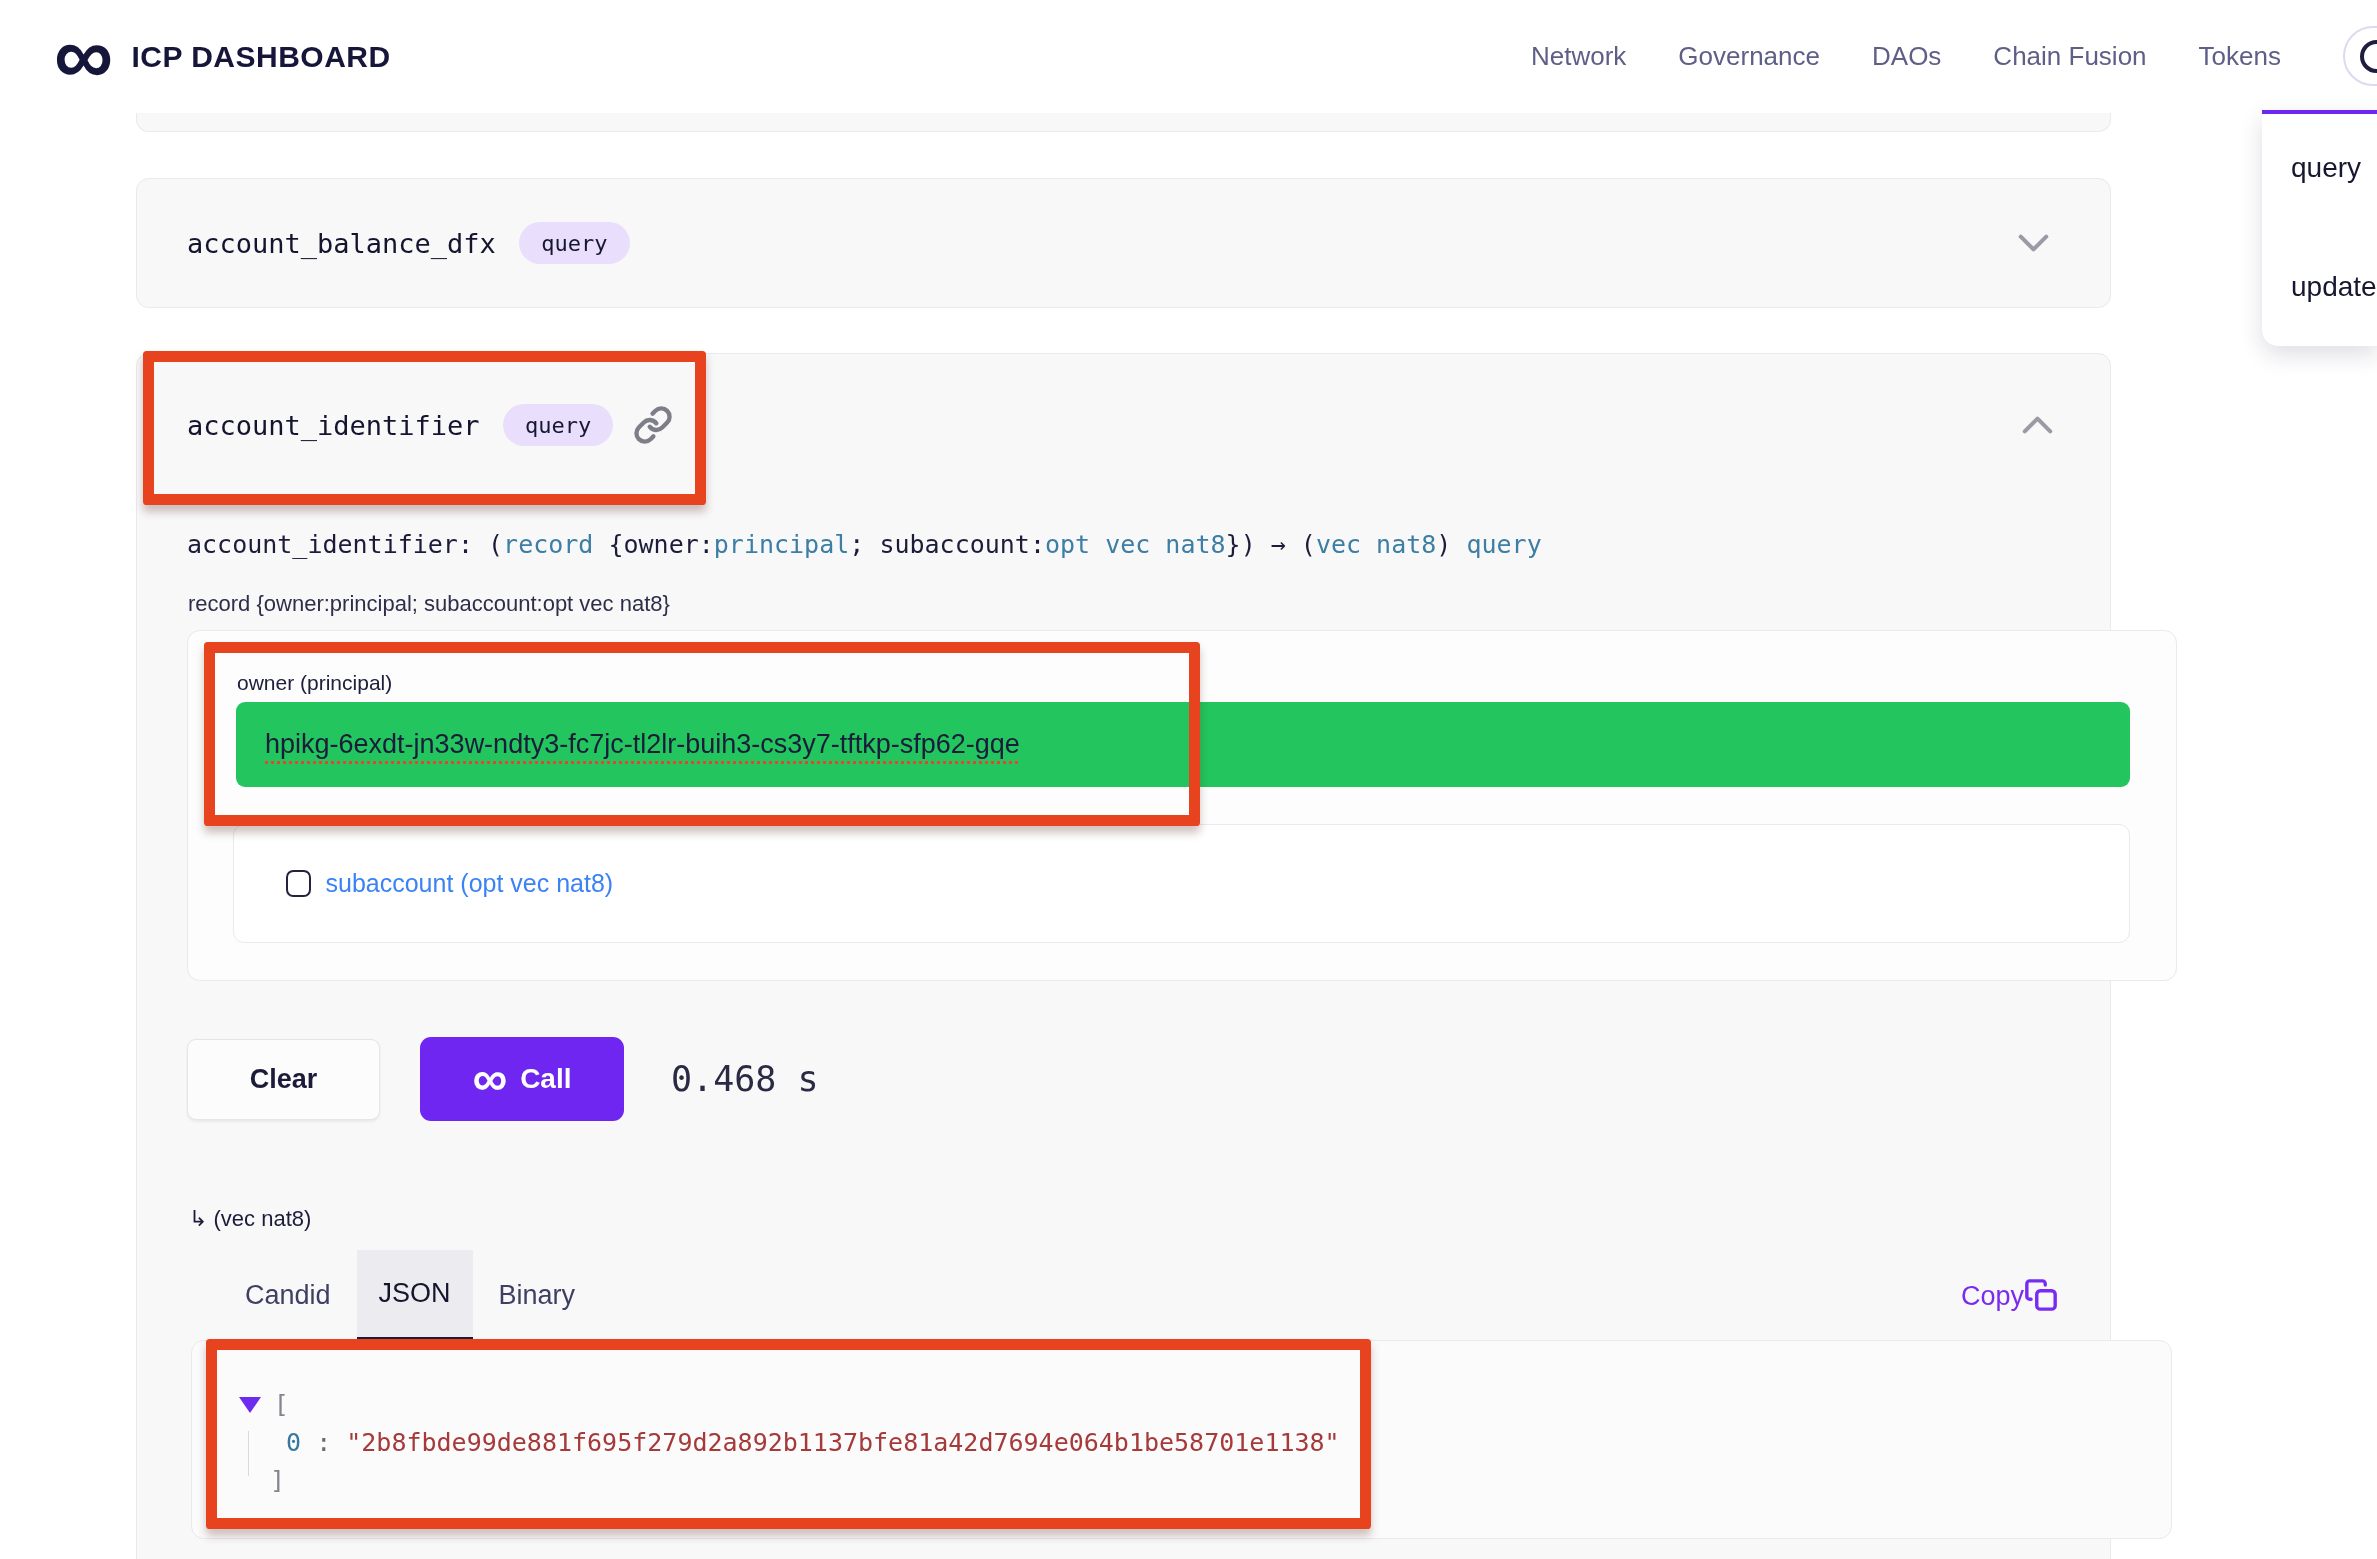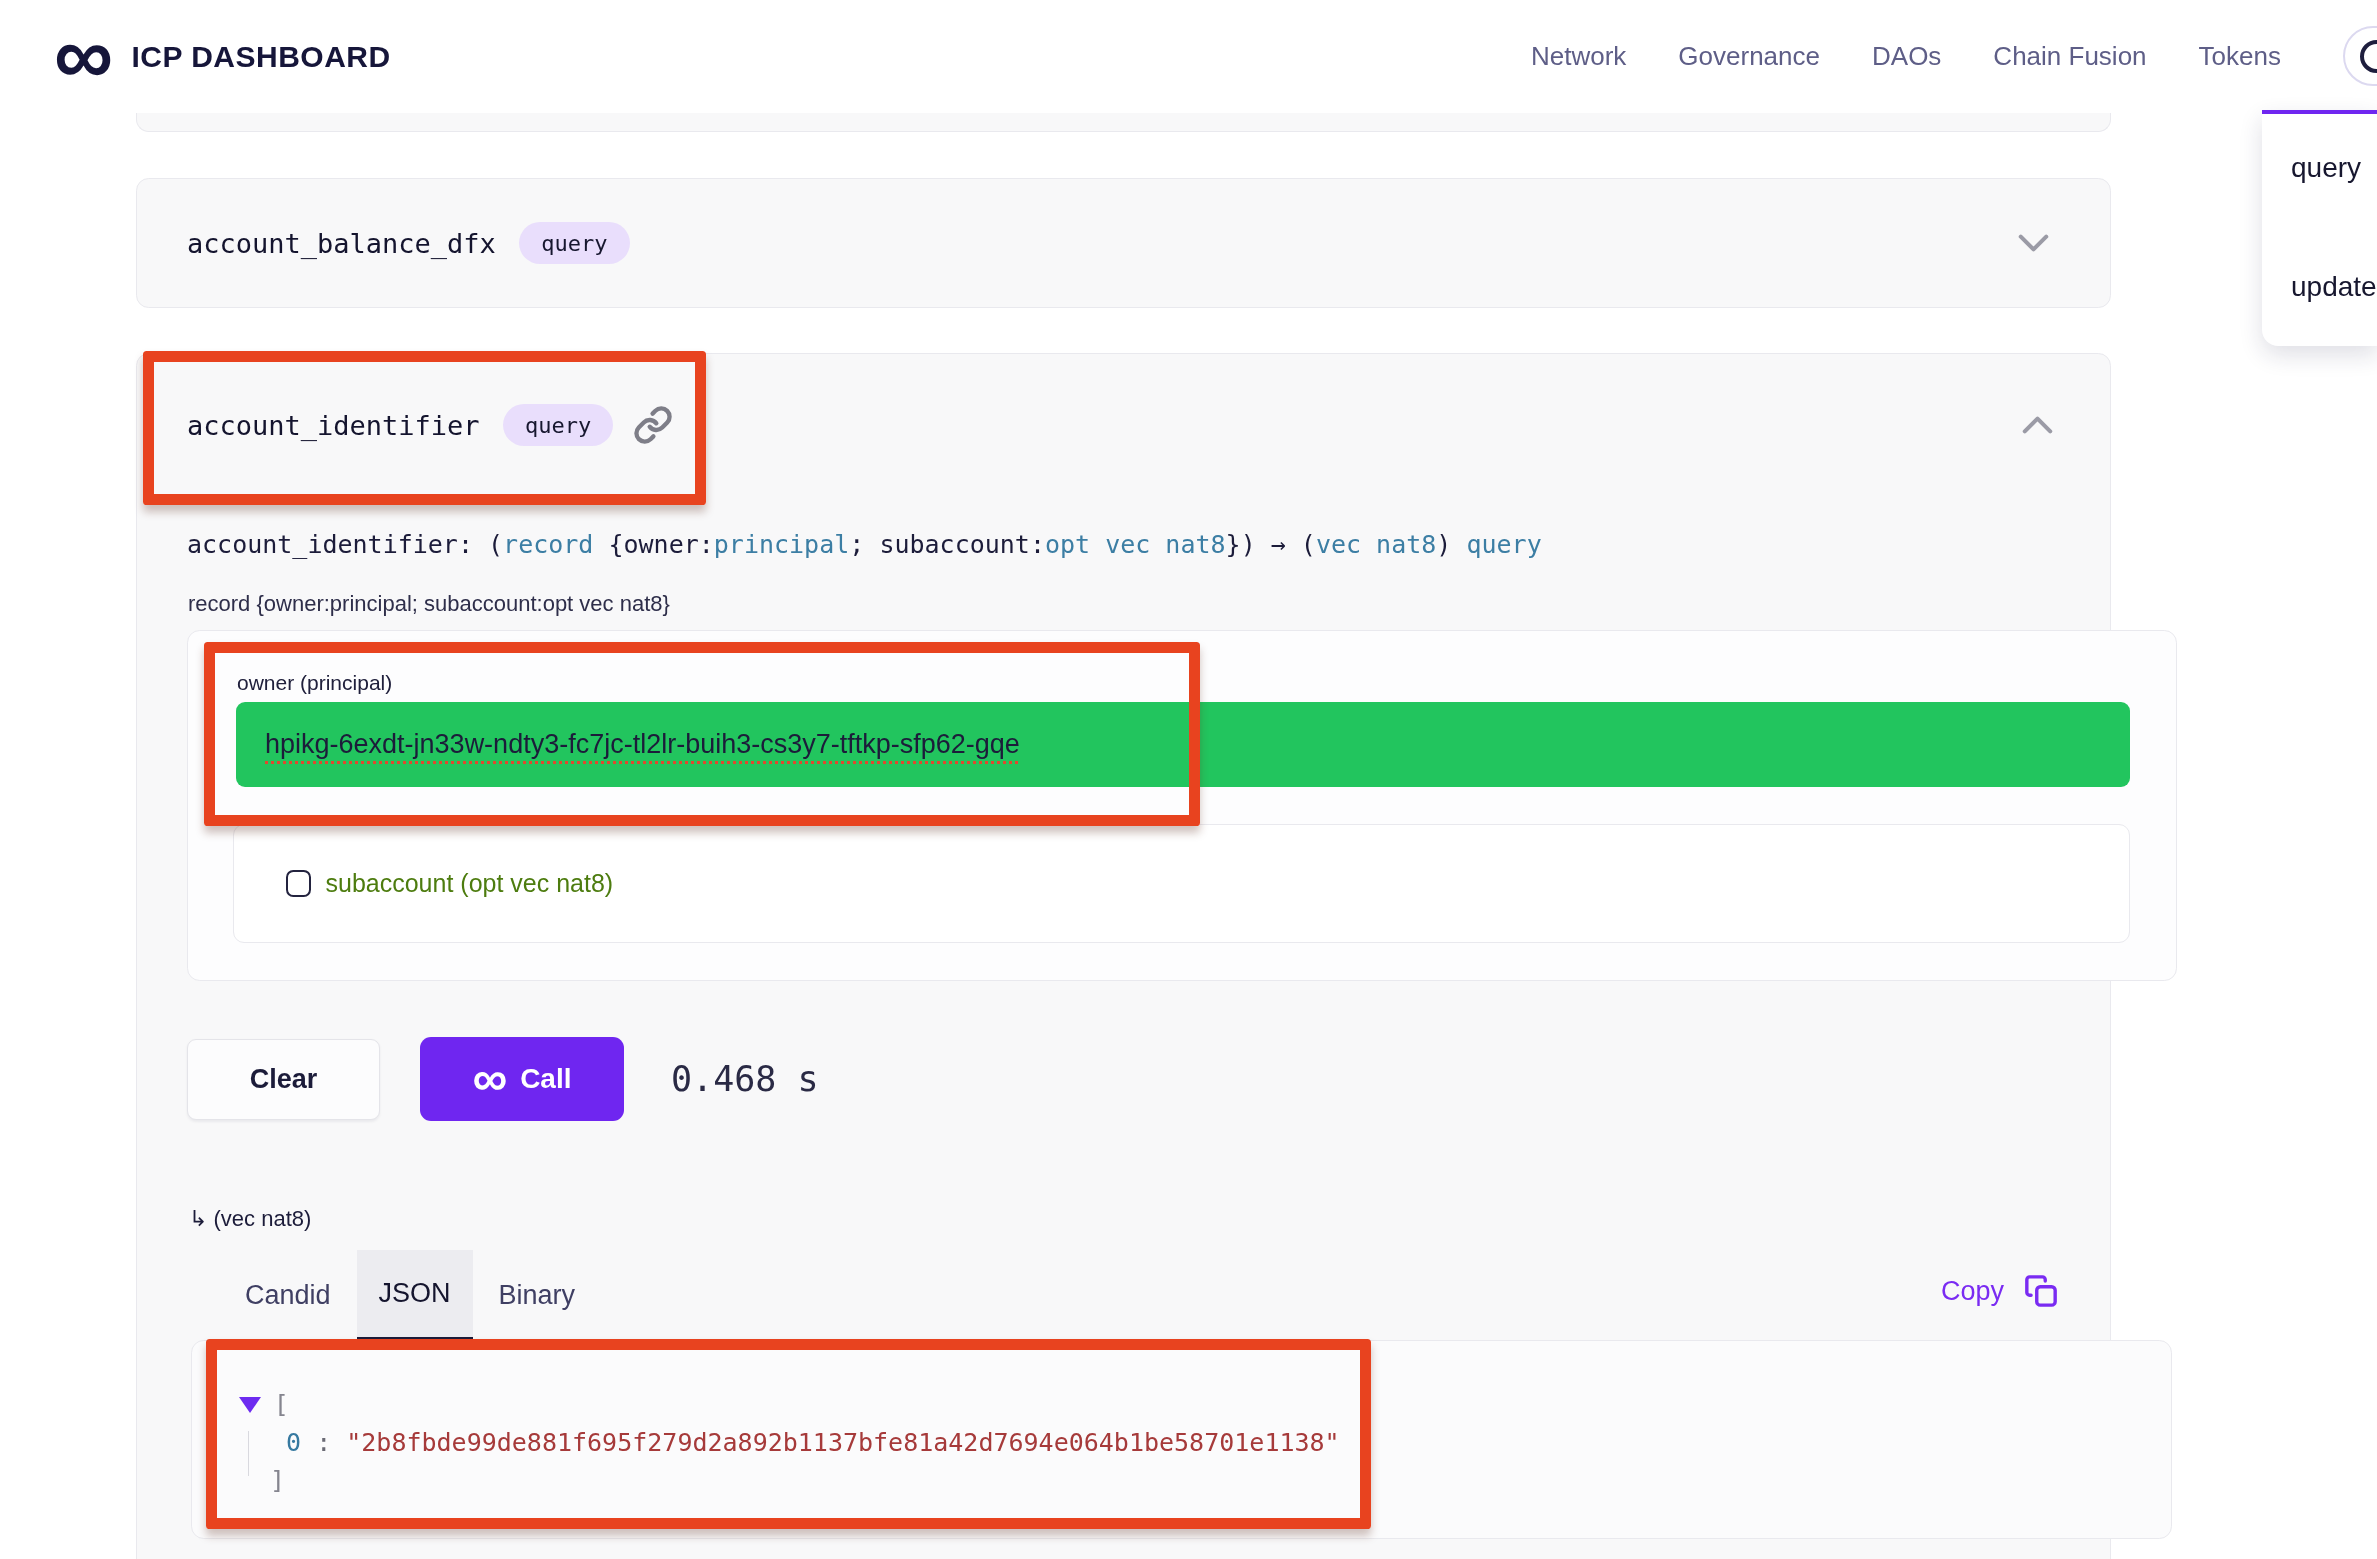--- a/index.html
+++ b/index.html
@@ -50,38 +50,38 @@
     background:#fdfdfe; border:1.4px solid #e9e9ee; border-radius:12.7px; }
   .owner-label { position:absolute; left:49px; top:40px; font-size:21px; color:#20203c;text-align:center; }
   .owner-input { position:absolute; left:48px; top:71px; width:1894px; height:85px;
     background:#22c55e; border-radius:9px; display:flex; align-items:center; padding-left:29px; }
   .owner-value { font-size:27px; color:#1c1c3a;
     text-decoration:underline; text-decoration-style:dotted; text-decoration-color:#e0492f;
     text-decoration-thickness:2.7px; text-underline-offset:8.1px; white-space:nowrap; }
   .subaccount-card { position:absolute; left:45px; top:193px; width:1897px; height:119px;
     background:#ffffff; border:1.4px solid #e9e9ee; border-radius:11px; display:flex; align-items:center; }
   .checkbox { width:25px; height:27px; border:2.7px solid #23233f; border-radius:7.2px; margin-left:52px; background:#fff; cursor:pointer; }
-  .subaccount-label { margin-left:14.5px; font-size:25px; color:#4d7c0f; }
+  .subaccount-label { margin-left:14.5px; font-size:25px; color:#3b82f6; }
 
   .actions { position:absolute; left:50px; top:683px; display:flex; align-items:center; }
   .btn-clear { width:193px; height:81px; background:#fcfcfd; border:1.4px solid #e4e4e9; border-radius:9px;
     box-shadow:0 1.8px 2.7px rgba(20,20,50,0.06); font-size:27px; font-weight:700; color:#1c1c3a;
     display:flex; align-items:center; justify-content:center; cursor:pointer; }
   .btn-call { margin-left:40px; width:204px; height:84px; background:#6f26f0; border-radius:11px;
     display:flex; align-items:center; justify-content:center; cursor:pointer; }
   .call-infinity { color:#ffffff; font-size:49px; line-height:0.8; font-weight:700; margin-right:12.7px; }
   .call-label { color:#ffffff; font-size:28px; font-weight:700; }
   .duration { margin-left:47px; font-size:35px; color:#2a2a45; }
 
   .return-type { position:absolute; left:52px; top:852px; font-size:22px; color:#1c1c3a; }
 
   .tabs { position:absolute; left:108px; top:896px; height:90px; display:flex; align-items:stretch; }
   .tab { font-size:27px; color:#3f3f63; display:flex; align-items:center; cursor:pointer; }
   .tab-active { background:#ececf0; border-bottom:3.6px solid #1c1c3a; color:#15152e; font-weight:500; padding:0 22px; margin:0 26px 0 26px; }
-  .copy-btn { position:absolute; right:52px; top:916px; height:42px; display:flex; align-items:center; gap:20px;
+  .copy-btn { position:absolute; right:52px; top:916px; height:42px; display:flex; align-items:flex-end; gap:0;
     color:#7a2bf2; font-size:27px; cursor:pointer; }
 
   .output-card { position:absolute; left:54px; top:986px; width:1981px; height:199px;
     background:#fbfbfc; border:1.4px solid #e9e9ee; border-radius:12.7px; }
   .json-tree { position:absolute; left:47px; top:45px; font-size:25px; line-height:38px; white-space:nowrap; }
   .json-row1 { display:flex; align-items:center; }
   .tri-down { width:0; height:0; border-left:11.8px solid transparent; border-right:11.8px solid transparent;
     border-top:16.3px solid #6d2bf0; display:inline-block; cursor:pointer; }
   .json-bracket { color:#85858f; margin-left:12.7px; }
   .json-row2 { margin-left:47px; }

